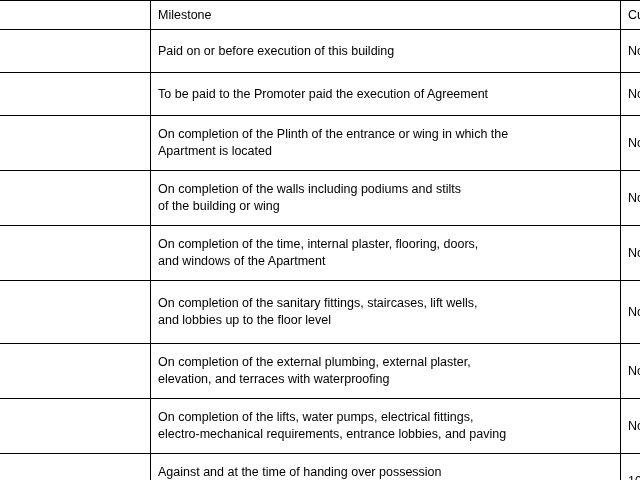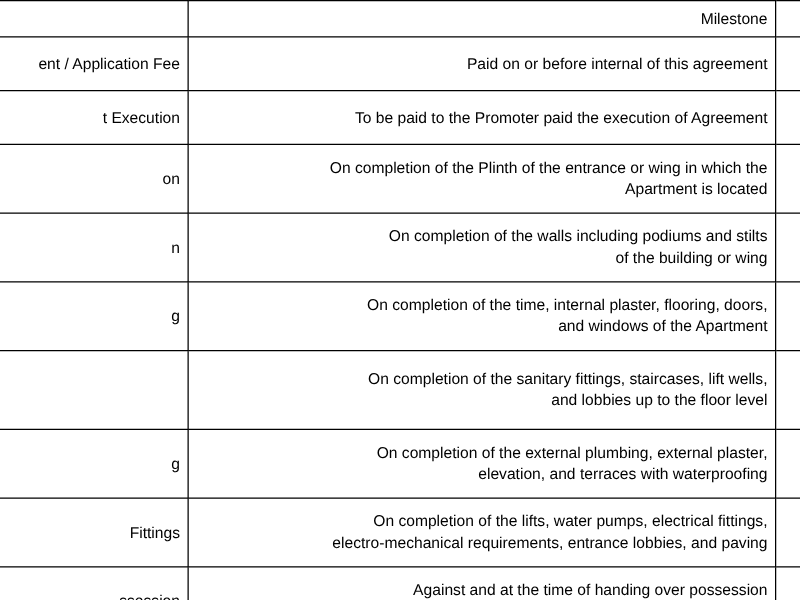--- a/index.html
+++ b/index.html
@@ -12,21 +12,20 @@
     height: 480px;
     overflow: hidden;
     font-family: "Liberation Sans", sans-serif;
     color: #000000;
   }
   .sheet {
     position: relative;
     width: 640px;
     height: 480px;
     background: #ffffff;
-    text-align: right;
   }
   table.doc-table {
     border-collapse: collapse;
     table-layout: fixed;
     position: absolute;
     
     left: -150px;
     top: 0px;
     width: 930px;
   }
@@ -74,21 +73,21 @@
       <col class="c-current">
     </colgroup>
     <tbody>
       <tr class="header-row">
         <td class="cell-stage"></td>
         <td class="cell-milestone">Milestone</td>
         <td class="cell-current">Cu</td>
       </tr>
       <tr class="row-h1">
         <td class="cell-stage">ent / Application Fee</td>
-        <td class="cell-milestone">Paid on or before internal of this agreement</td>
+        <td class="cell-milestone">Paid on or before execution of this building</td>
         <td class="cell-current">No</td>
       </tr>
       <tr class="row-h1">
         <td class="cell-stage">t Execution</td>
         <td class="cell-milestone">To be paid to the Promoter paid the execution of Agreement</td>
         <td class="cell-current">No</td>
       </tr>
       <tr class="row-h2">
         <td class="cell-stage">on</td>
         <td class="cell-milestone">On completion of the Plinth of the entrance or wing in which the

